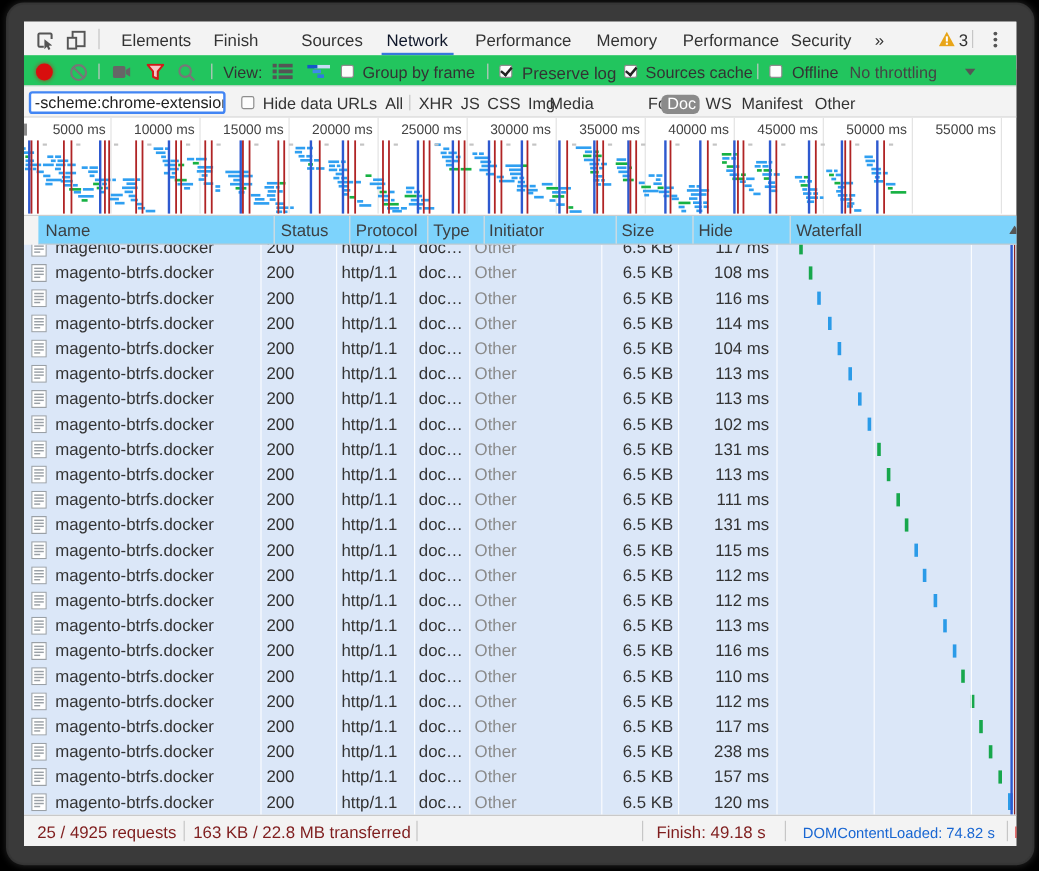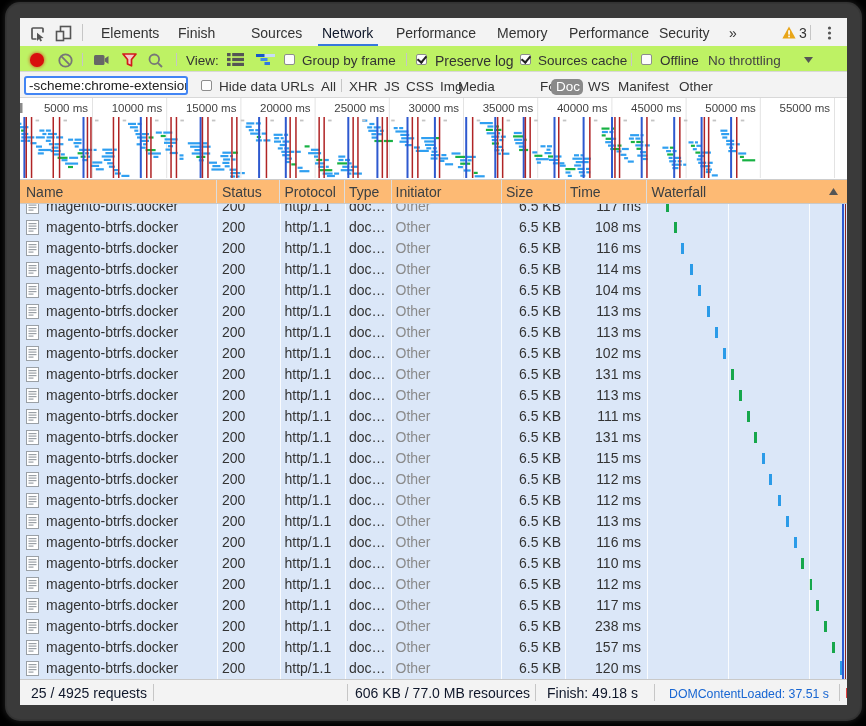--- a/index.html
+++ b/index.html
@@ -3,47 +3,47 @@
 *{margin:0;padding:0;box-sizing:border-box}
 body{width:866px;height:726px;background:#000;position:relative;font-family:"Liberation Sans",sans-serif;overflow:hidden}
 #frame{position:absolute;left:7px;top:4px;width:853px;height:715px;background:#3a3a3a;border-radius:13px;box-shadow:0 0 0 2px rgba(110,110,110,.35),0 0 6px 2px rgba(70,70,70,.5)}
 #content{position:absolute;left:20px;top:18px;width:827px;height:687px;background:#f3f3f3;overflow:hidden;font-size:14px;color:#333}
 .abs{position:absolute;white-space:nowrap}
 .vsep{position:absolute;width:1px;background:#c6c6c6}
 
 #tabbar{position:absolute;left:0;top:0;width:827px;height:40px;background:#f3f3f3;border-bottom:1px solid #f97316}
 .tab{position:absolute;top:6.5px;font-size:14px;color:#333}
 
-#toolbar{position:absolute;left:0;top:28px;width:827px;height:26px;background:#bef264;border-bottom:1px solid #d8d8d8}
+#toolbar{position:absolute;left:0;top:28px;width:827px;height:26px;background:#22c55e;border-bottom:1px solid #d8d8d8}
 
 #filterbar{position:absolute;left:0;top:54px;width:827px;height:26px;background:#f3f3f3;border-bottom:1px solid #d8d8d8}
 .fit{position:absolute;top:7px;font-size:13.5px;color:#333}
 .cb{position:absolute;width:11px;height:11px;border:1px solid #8d8d8d;border-radius:2px;background:#fdfdfd}
 .cb.ck::after{content:"";position:absolute;left:1.5px;top:-1px;width:4px;height:7px;border:solid #222;border-width:0 2px 2px 0;transform:rotate(40deg)}
 
-#thead{position:absolute;left:0;top:162px;width:827px;height:24px;background:#fdba74;border-bottom:1px solid #c9c9c9}
+#thead{position:absolute;left:12px;top:162px;width:827px;height:24px;background:#7dd3fc;border-bottom:1px solid #c9c9c9}
 #thead span{position:absolute;top:4px;color:#3c4043;font-size:14px}
 #thead .vs{position:absolute;top:0;width:1px;height:23px;background:#ddd}
 
 #tbody{position:absolute;left:0;top:186px;width:827px;height:475px;background:#dbe7f8;overflow:hidden}
 .bodyline{position:absolute;top:0;height:475px;width:1px;background:rgba(255,255,255,.85)}
 .row{position:absolute;left:0;width:827px;height:21px}
 .row .c{position:absolute;top:2.5px;white-space:nowrap;font-size:14px}
 .dicon{position:absolute;left:6px;top:3px}
 .name{left:26px}
 .st{left:202px}
 .pr{left:264.5px}
 .ty{left:329px}
 .in{left:375.5px;color:#8a8a8a}
 .sz{left:440px;width:101px;text-align:right}
 .tm{left:520px;width:101px;text-align:right}
 .mark{position:absolute}
 
 #status{position:absolute;left:0;top:661px;width:827px;height:26px;background:#f3f3f3;border-top:1px solid #c9c9c9}
-#status span{position:absolute;top:5px;color:#0f172a;font-size:14px}
+#status span{position:absolute;top:5px;color:#7f1d1d;font-size:14px}
 #status .vs{position:absolute;top:4px;width:1px;height:17px;background:#c6c6c6}
 </style></head><body>
 <div id="frame"></div>
 <div id="content">
 
 <div id="tabbar">
   <svg class="abs" style="left:10px;top:8px" width="16" height="16" viewBox="0 0 16 16">
         <path d="M13 6.5 V3 Q13 2 12 2 H3 Q2 2 2 3 V12 Q2 13 3 13 H6.5" fill="none" stroke="#555" stroke-width="1.7"></path>
         <path d="M7 6.8 V15 L9.1 12.9 L10.4 15.6 L12 14.8 L10.7 12.2 L13.6 11.9 Z" fill="#555"></path>
       </svg>
@@ -581,21 +581,21 @@
       <rect x="0" y="81" width="827" height="1" fill="#cdcdcd"></rect>
     </svg>
 
 <div id="thead">
   <span style="left:6px">Name</span>
   <span style="left:202px">Status</span>
   <span style="left:264.5px">Protocol</span>
   <span style="left:329px">Type</span>
   <span style="left:375.5px">Initiator</span>
   <span style="left:486px">Size</span>
-  <span style="left:550px">Time</span>
+  <span style="left:550px">Hide</span>
   <span style="left:631.5px">Waterfall</span>
   <div class="vs" style="left:196px"></div>
   <div class="vs" style="left:259px"></div>
   <div class="vs" style="left:324px"></div>
   <div class="vs" style="left:370.5px"></div>
   <div class="vs" style="left:481px"></div>
   <div class="vs" style="left:545px"></div>
   <div class="vs" style="left:626px"></div>
   <svg style="position:absolute;left:809px;top:8px" width="9" height="7" viewBox="0 0 9 7">
         <path d="M4.5 0 L9 7 H0 Z" fill="#555"></path>
@@ -1003,22 +1003,22 @@
   <div class="bodyline" style="left:626.5px"></div>
   <div class="bodyline" style="left:707.5px"></div>
   <div class="bodyline" style="left:789px"></div>
   <div class="bodyline" style="left:822px;width:1.5px;background:#2e59cf"></div>
   <div class="bodyline" style="left:824.5px;width:1.5px;background:#8c2422"></div>
 </div>
 
 <div id="status">
   <span style="left:11px">25 / 4925 requests</span>
   <div class="vs" style="left:133px"></div>
+  <span style="left:141px">163 KB / 22.8 MB transferred</span>
   <div class="vs" style="left:327px"></div>
-  <span style="left:335px">606 KB / 77.0 MB resources</span>
   <div class="vs" style="left:515px"></div>
   <span style="left:527px">Finish: 49.18 s</span>
   <div class="vs" style="left:634px"></div>
-  <span style="left:649px;color:#1866d2;font-size:12.3px;top:6.5px">DOMContentLoaded: 37.51 s</span>
+  <span style="left:649px;color:#1866d2;font-size:12.3px;top:6.5px">DOMContentLoaded: 74.82 s</span>
   <div class="vs" style="left:819px"></div>
   <span style="left:825px;color:#d22">L</span>
 </div>
 
 </div>
 </body></html>

